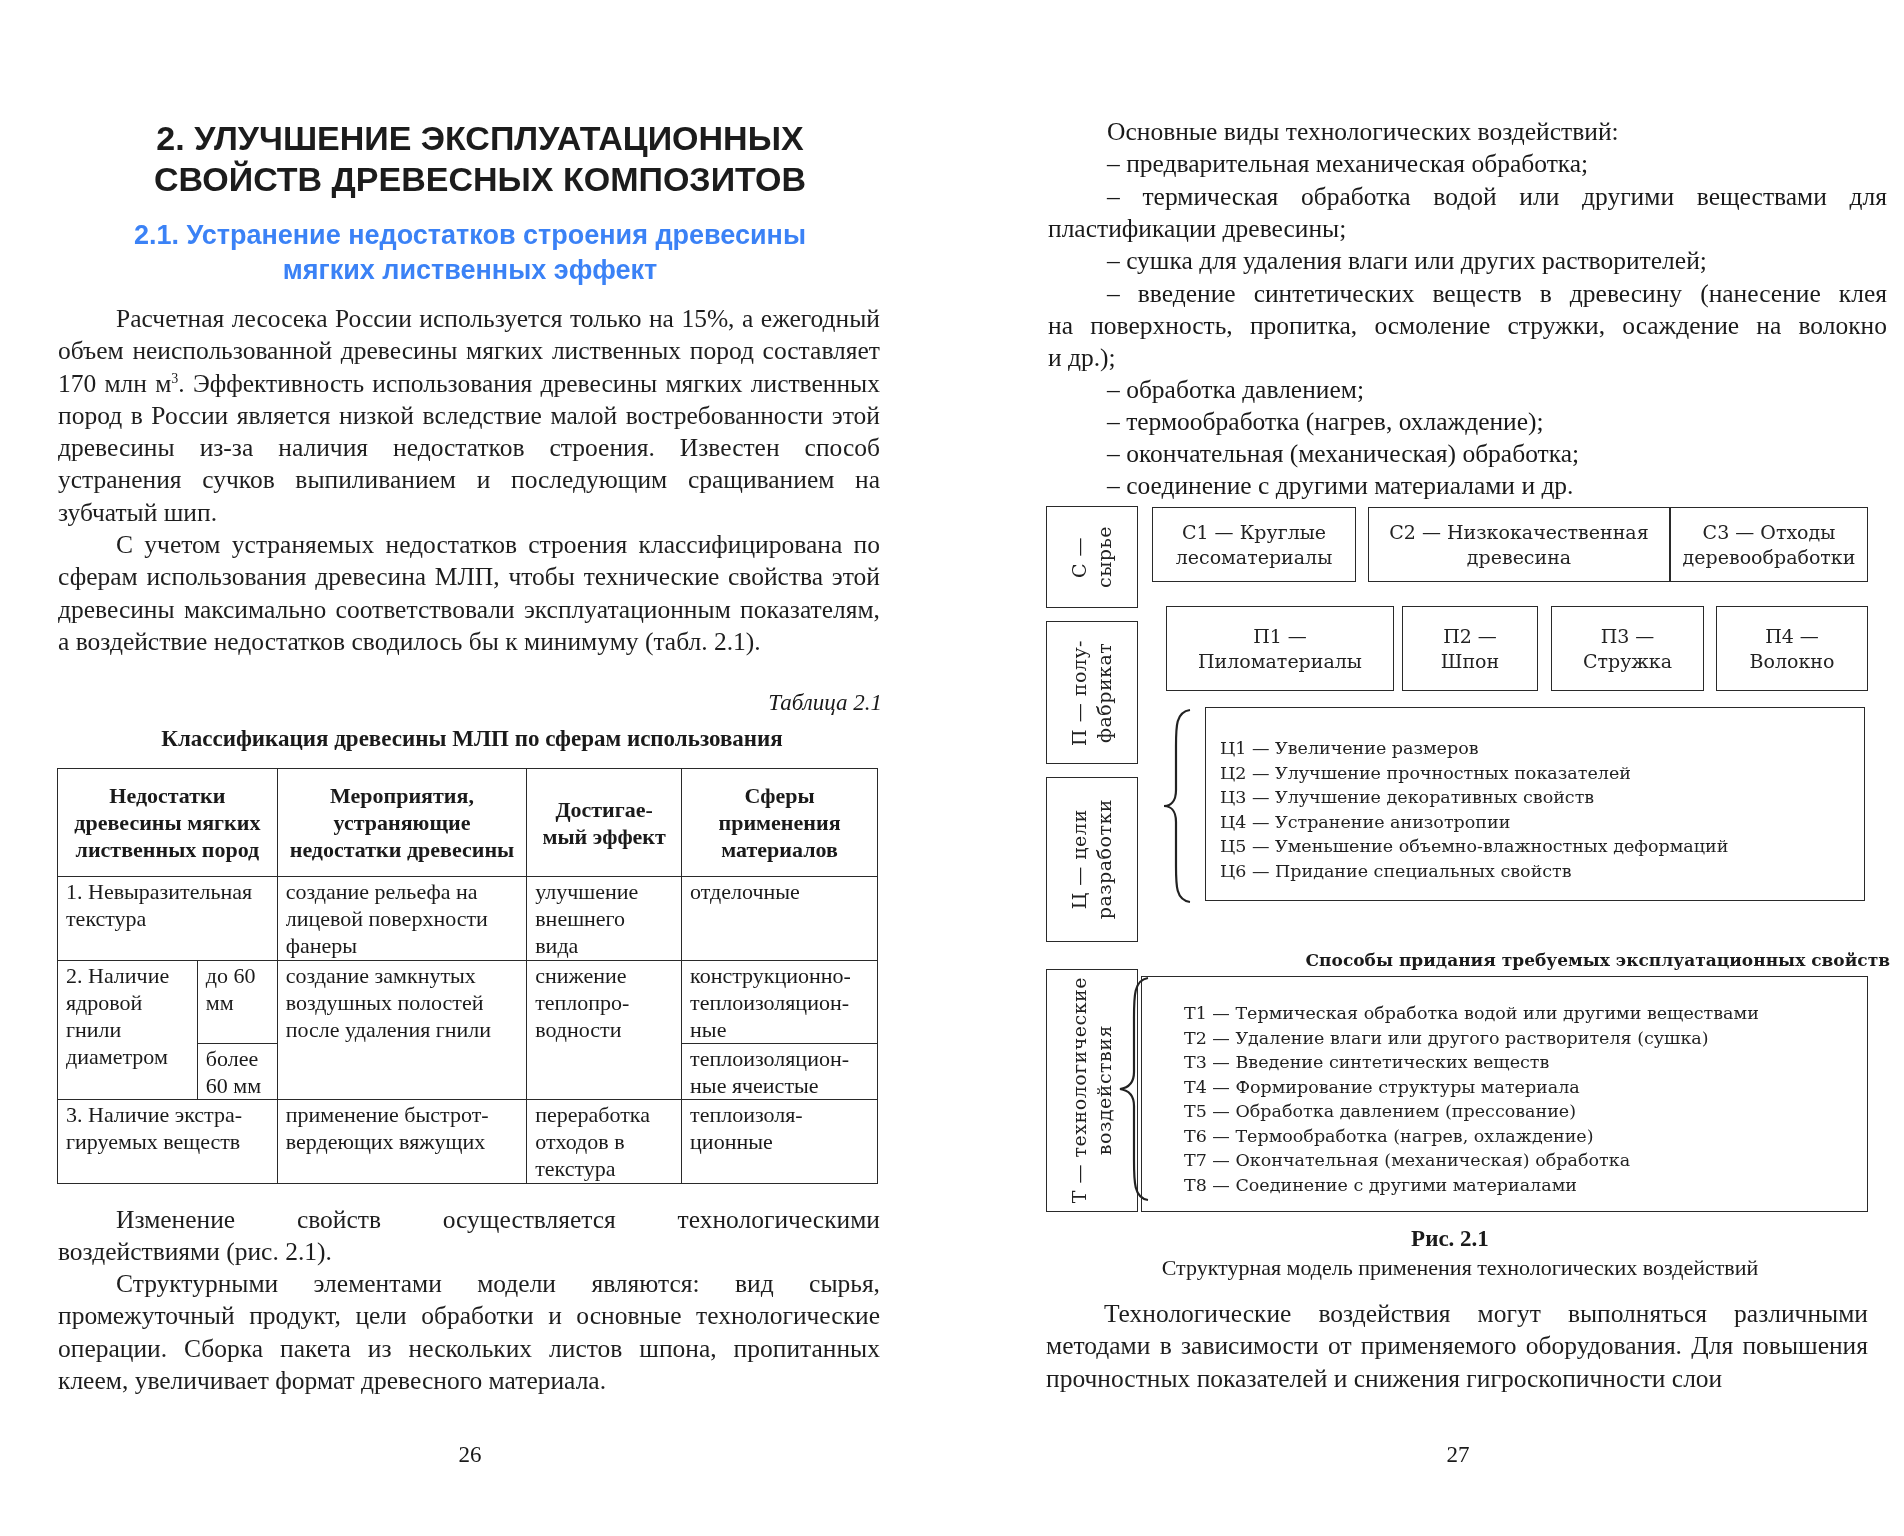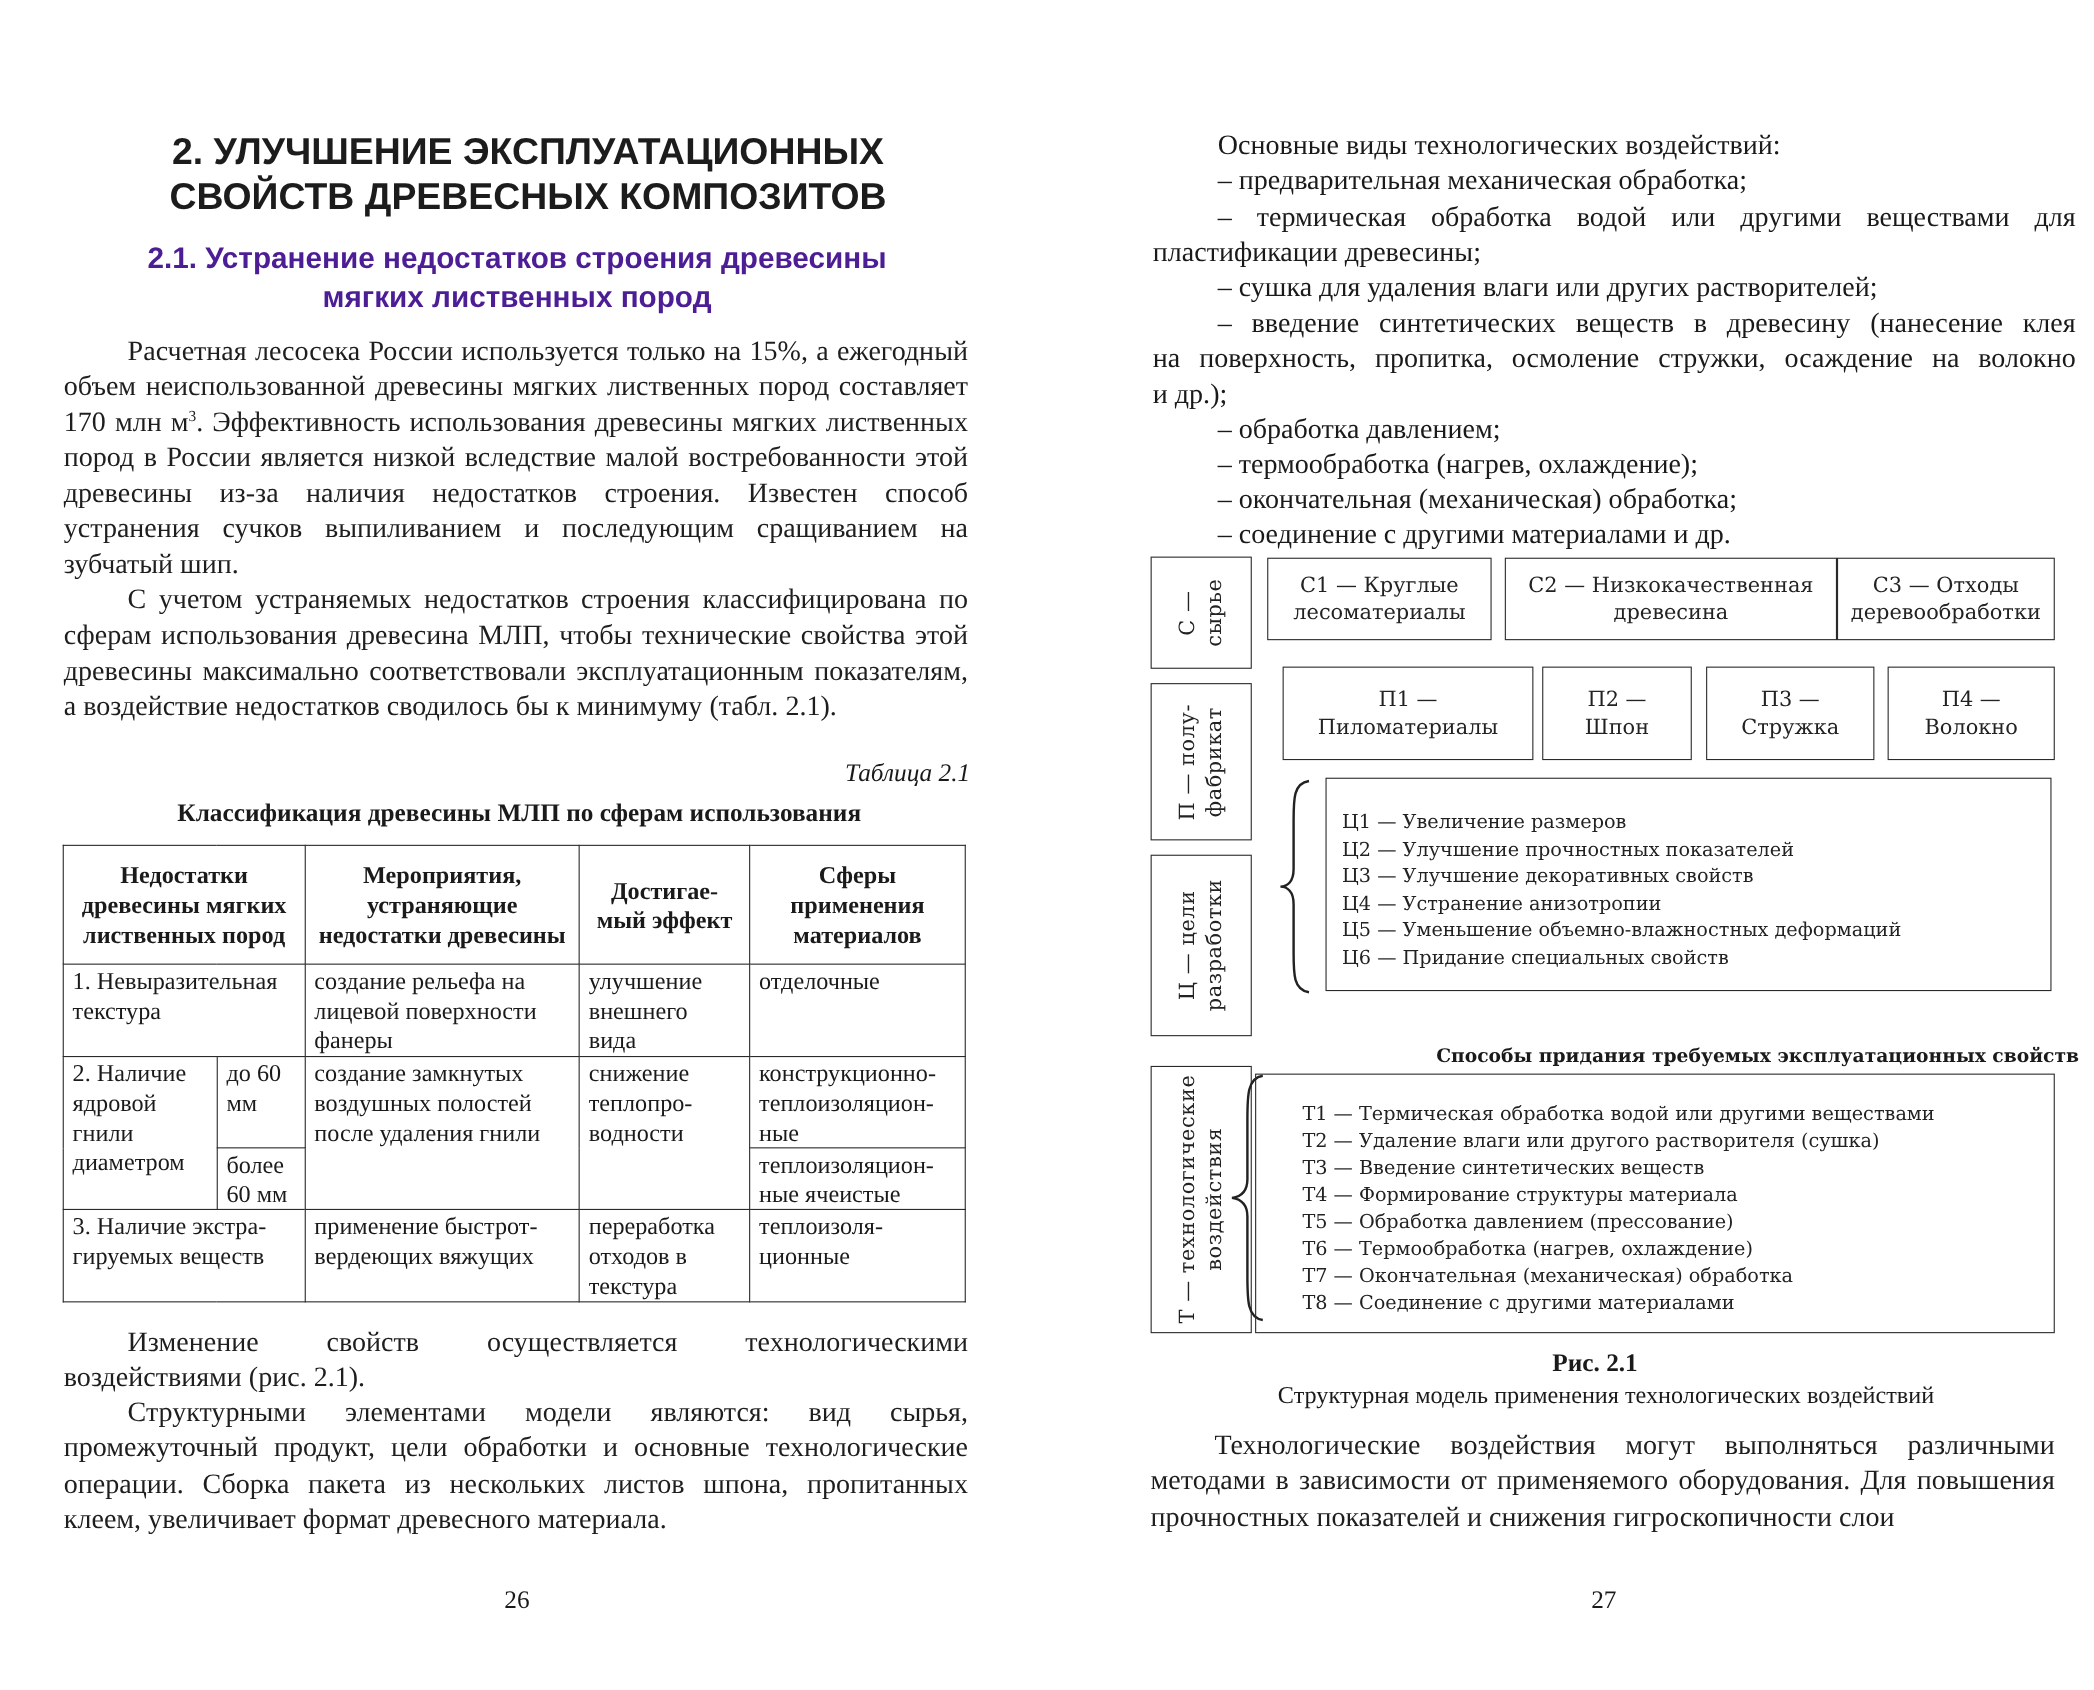--- a/index.html
+++ b/index.html
@@ -14,21 +14,21 @@
 
   
   .h-chapter {
     position:absolute; left:100px; width:760px; text-align:center;
     font-family:"Liberation Sans", "DejaVu Sans", sans-serif; font-weight:bold;
     font-size:34px; line-height:41px; top:118px; color:#1c1c1c;
   }
   .h-section {
     position:absolute; left:60px; width:820px; text-align:center;
     font-family:"Liberation Sans", "DejaVu Sans", sans-serif; font-weight:bold;
-    font-size:27px; line-height:35px; top:218px; color:#4c1d95;
+    font-size:27px; line-height:35px; top:218px; color:#3b82f6;
   }
 
   .para {
     position:absolute; font-size:25.5px; line-height:32.3px;
     text-align:justify; text-align-last:left; color:#1e1e1e;
   }
   .para .indent { display:inline-block; width:58px; }
   sup { font-size:14px; line-height:0; }
 
   .tab-label {
@@ -103,21 +103,21 @@
 
 <div class="page" id="page-left">
 
   <div class="h-chapter">
     <div>2. УЛУЧШЕНИЕ ЭКСПЛУАТАЦИОННЫХ</div>
     <div>СВОЙСТВ ДРЕВЕСНЫХ КОМПОЗИТОВ</div>
   </div>
 
   <div class="h-section">
     <div>2.1. Устранение недостатков строения древесины</div>
-    <div>мягких лиственных пород</div>
+    <div>мягких лиственных эффект</div>
   </div>
 
   <div class="para" style="left:58px; top:303px; width:822px;"><span class="indent"></span><span>Расчетная лесосека России используется только на 15%, а ежегодный объем неиспользованной древесины мягких лиственных пород составляет 170 млн м</span><sup>3</sup><span>. Эффективность использования древесины мягких лиственных пород в России является низкой вследствие малой востребованности этой древесины из-за наличия недостатков строения. Известен способ устранения сучков выпиливанием и последующим сращиванием на зубчатый шип.</span></div>
 
   <div class="para" style="left:58px; top:529px; width:822px;"><span class="indent"></span><span>С учетом устраняемых недостатков строения классифицирована по сферам использования древесина МЛП, чтобы технические свойства этой древесины максимально соответствовали эксплуатационным показателям, а воздействие недостатков сводилось бы к минимуму (табл. 2.1).</span></div>
 
   <div class="tab-label">Таблица 2.1</div>
   <div class="tab-title">Классификация древесины МЛП по сферам использования</div>
 
   <table class="cls">

